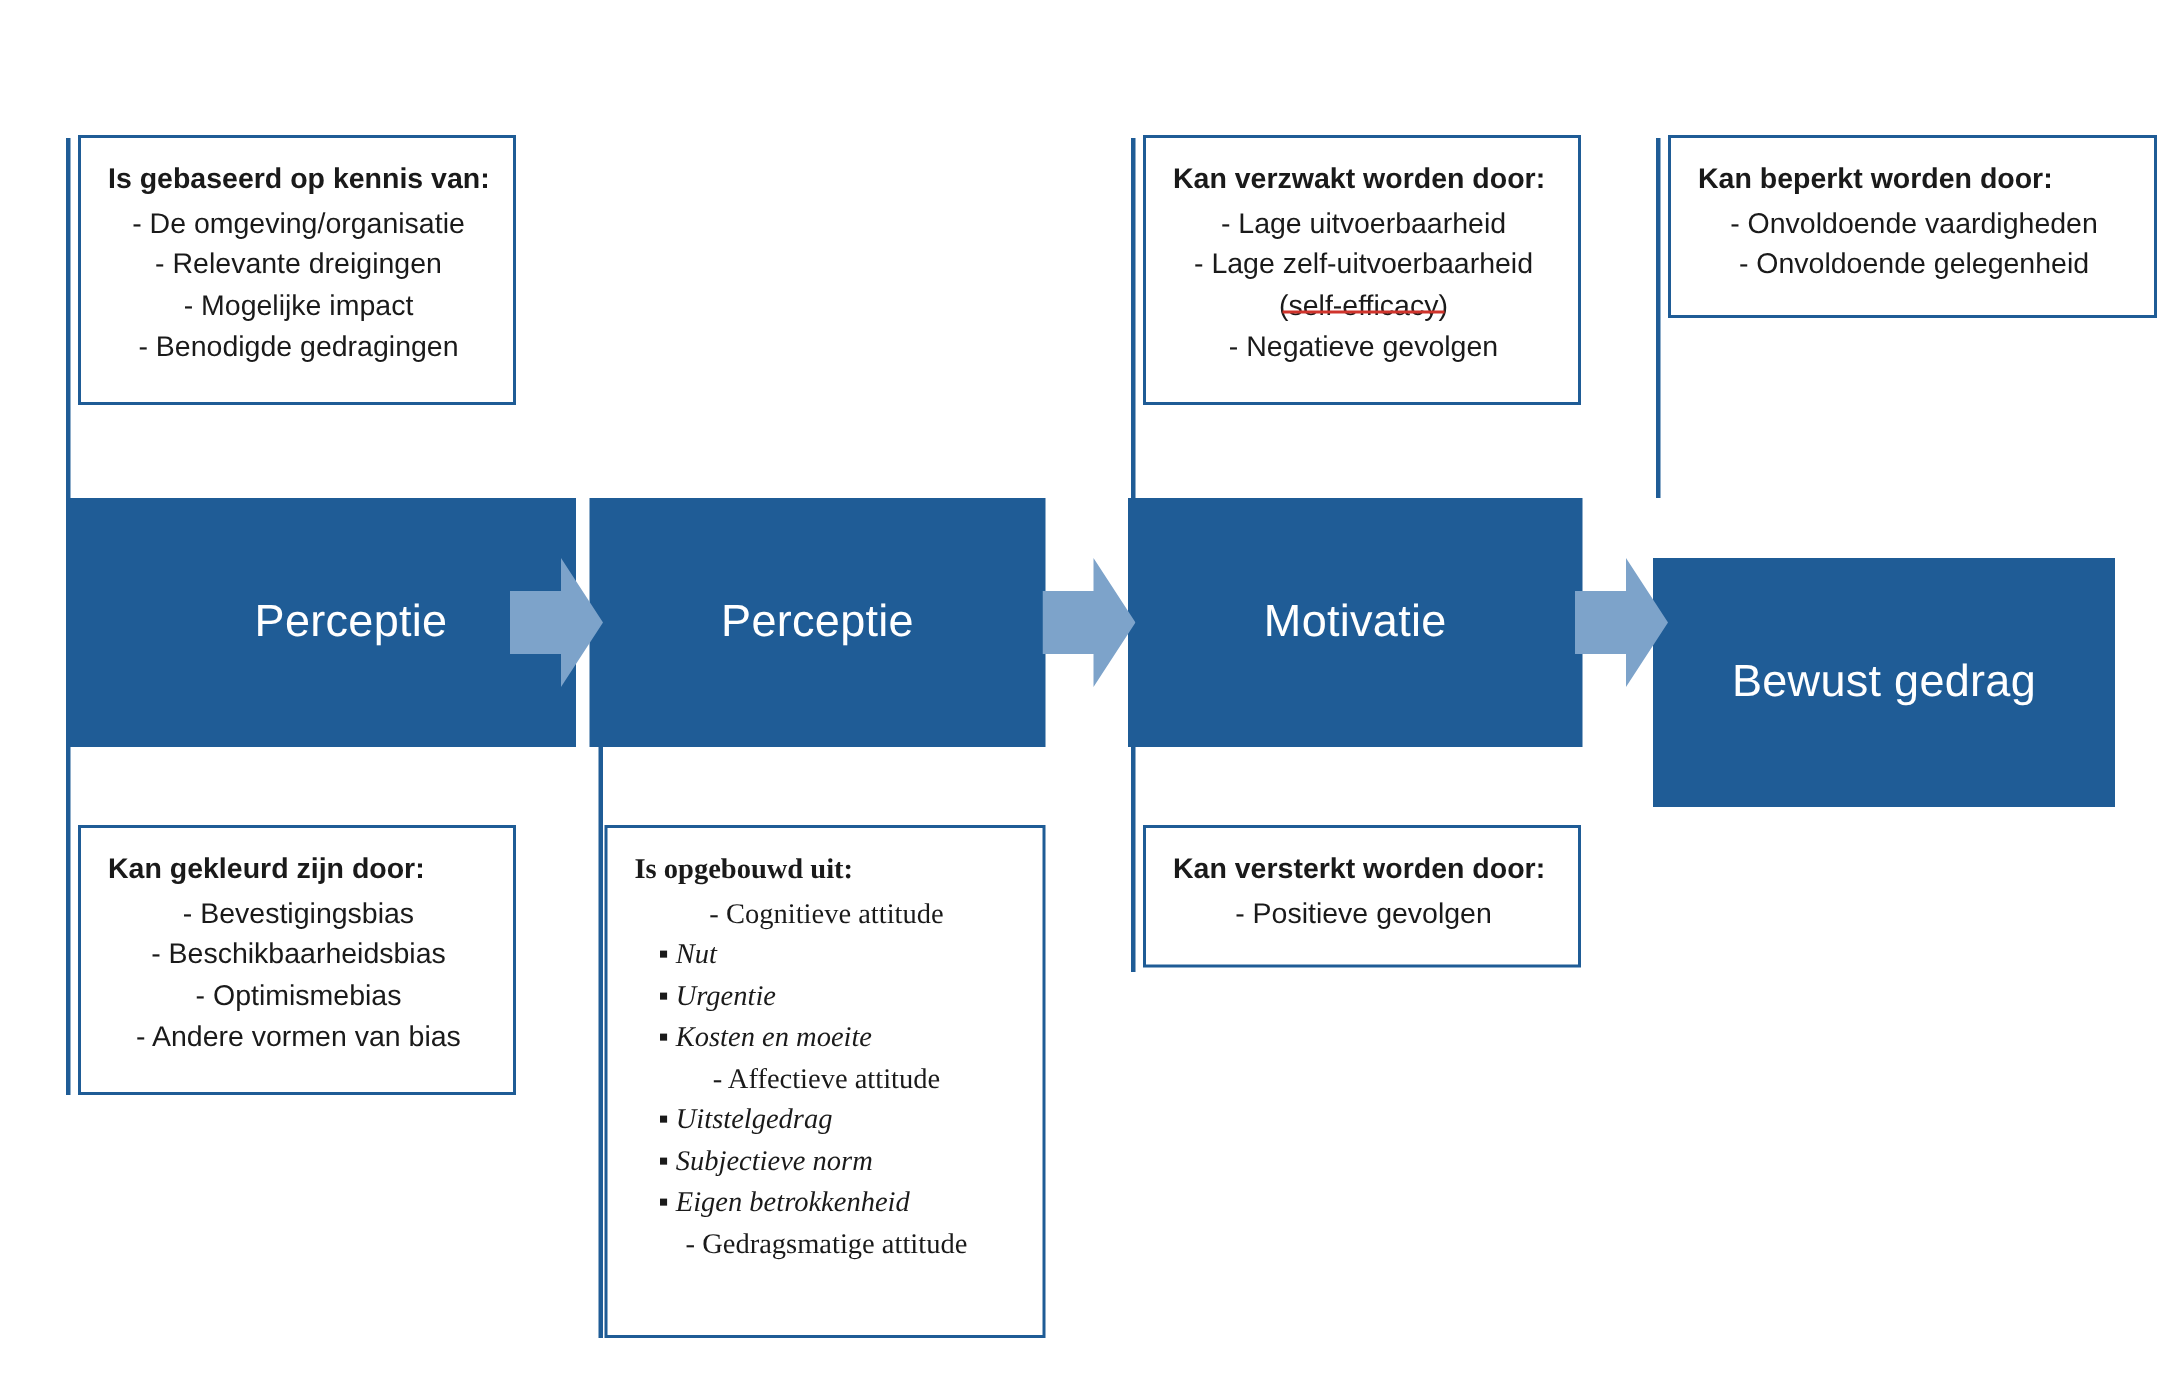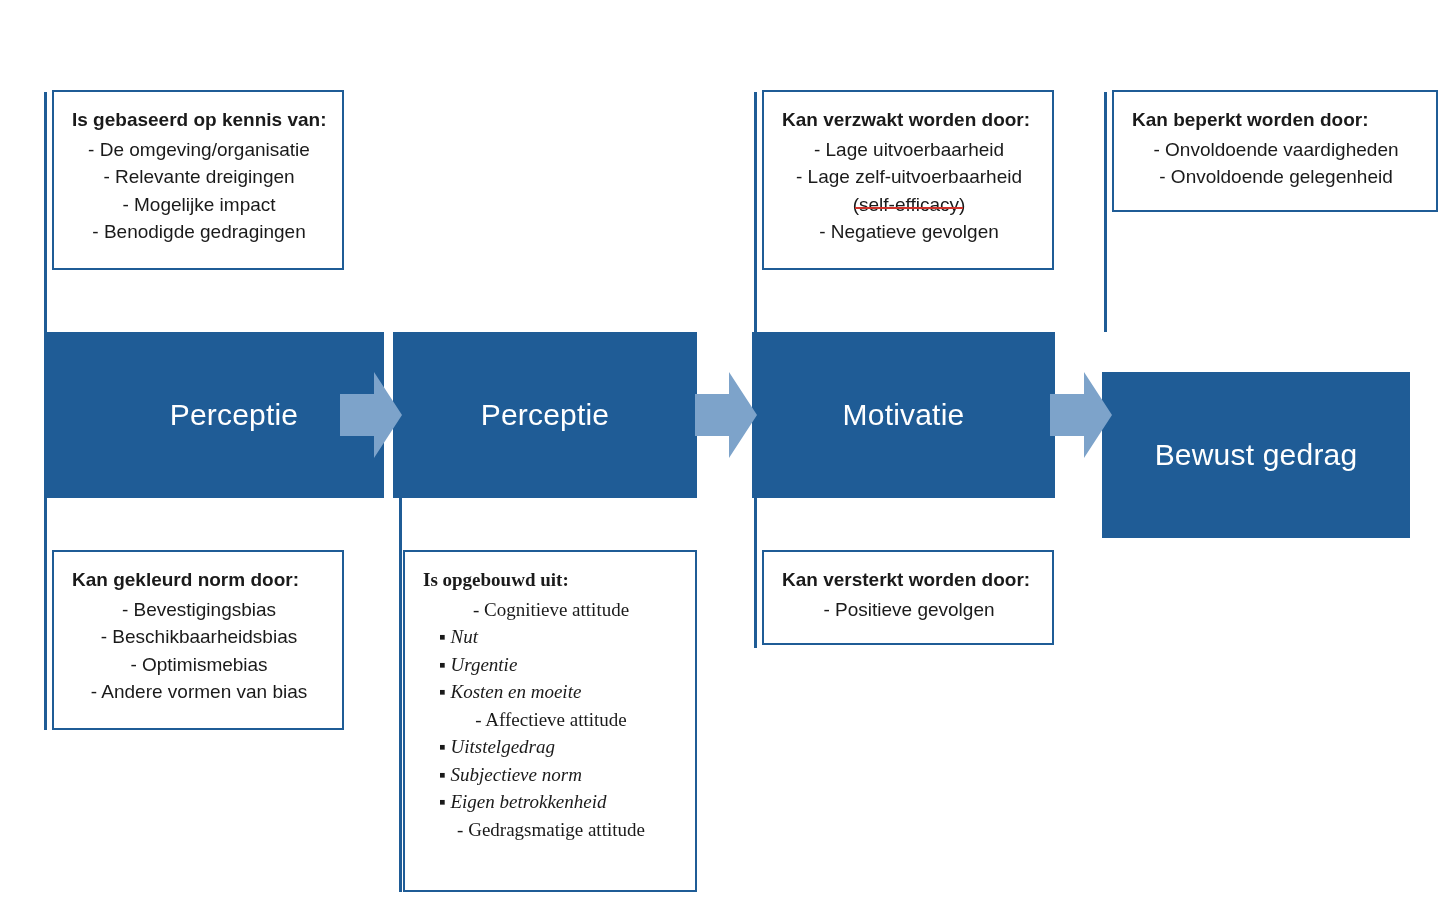--- a/index.html
+++ b/index.html
@@ -136,21 +136,21 @@
     <div class="note-title">Is gebaseerd op kennis van:</div>
     <ul>
       <li class="lvl1">- De omgeving/organisatie</li>
       <li class="lvl1">- Relevante dreigingen</li>
       <li class="lvl1">- Mogelijke impact</li>
       <li class="lvl1">- Benodigde gedragingen</li>
     </ul>
   </div>
 
   <div class="note" style="left:52px; top:550px; width:292px; height:180px;">
-    <div class="note-title">Kan gekleurd norm door:</div>
+    <div class="note-title">Kan gekleurd zijn door:</div>
     <ul>
       <li class="lvl1">- Bevestigingsbias</li>
       <li class="lvl1">- Beschikbaarheidsbias</li>
       <li class="lvl1">- Optimismebias</li>
       <li class="lvl1">- Andere vormen van bias</li>
     </ul>
   </div>
 
   <div class="note" style="left:403px; top:550px; width:294px; height:342px;font-family:Liberation Serif, serif;">
     <div class="note-title">Is opgebouwd uit:</div>

